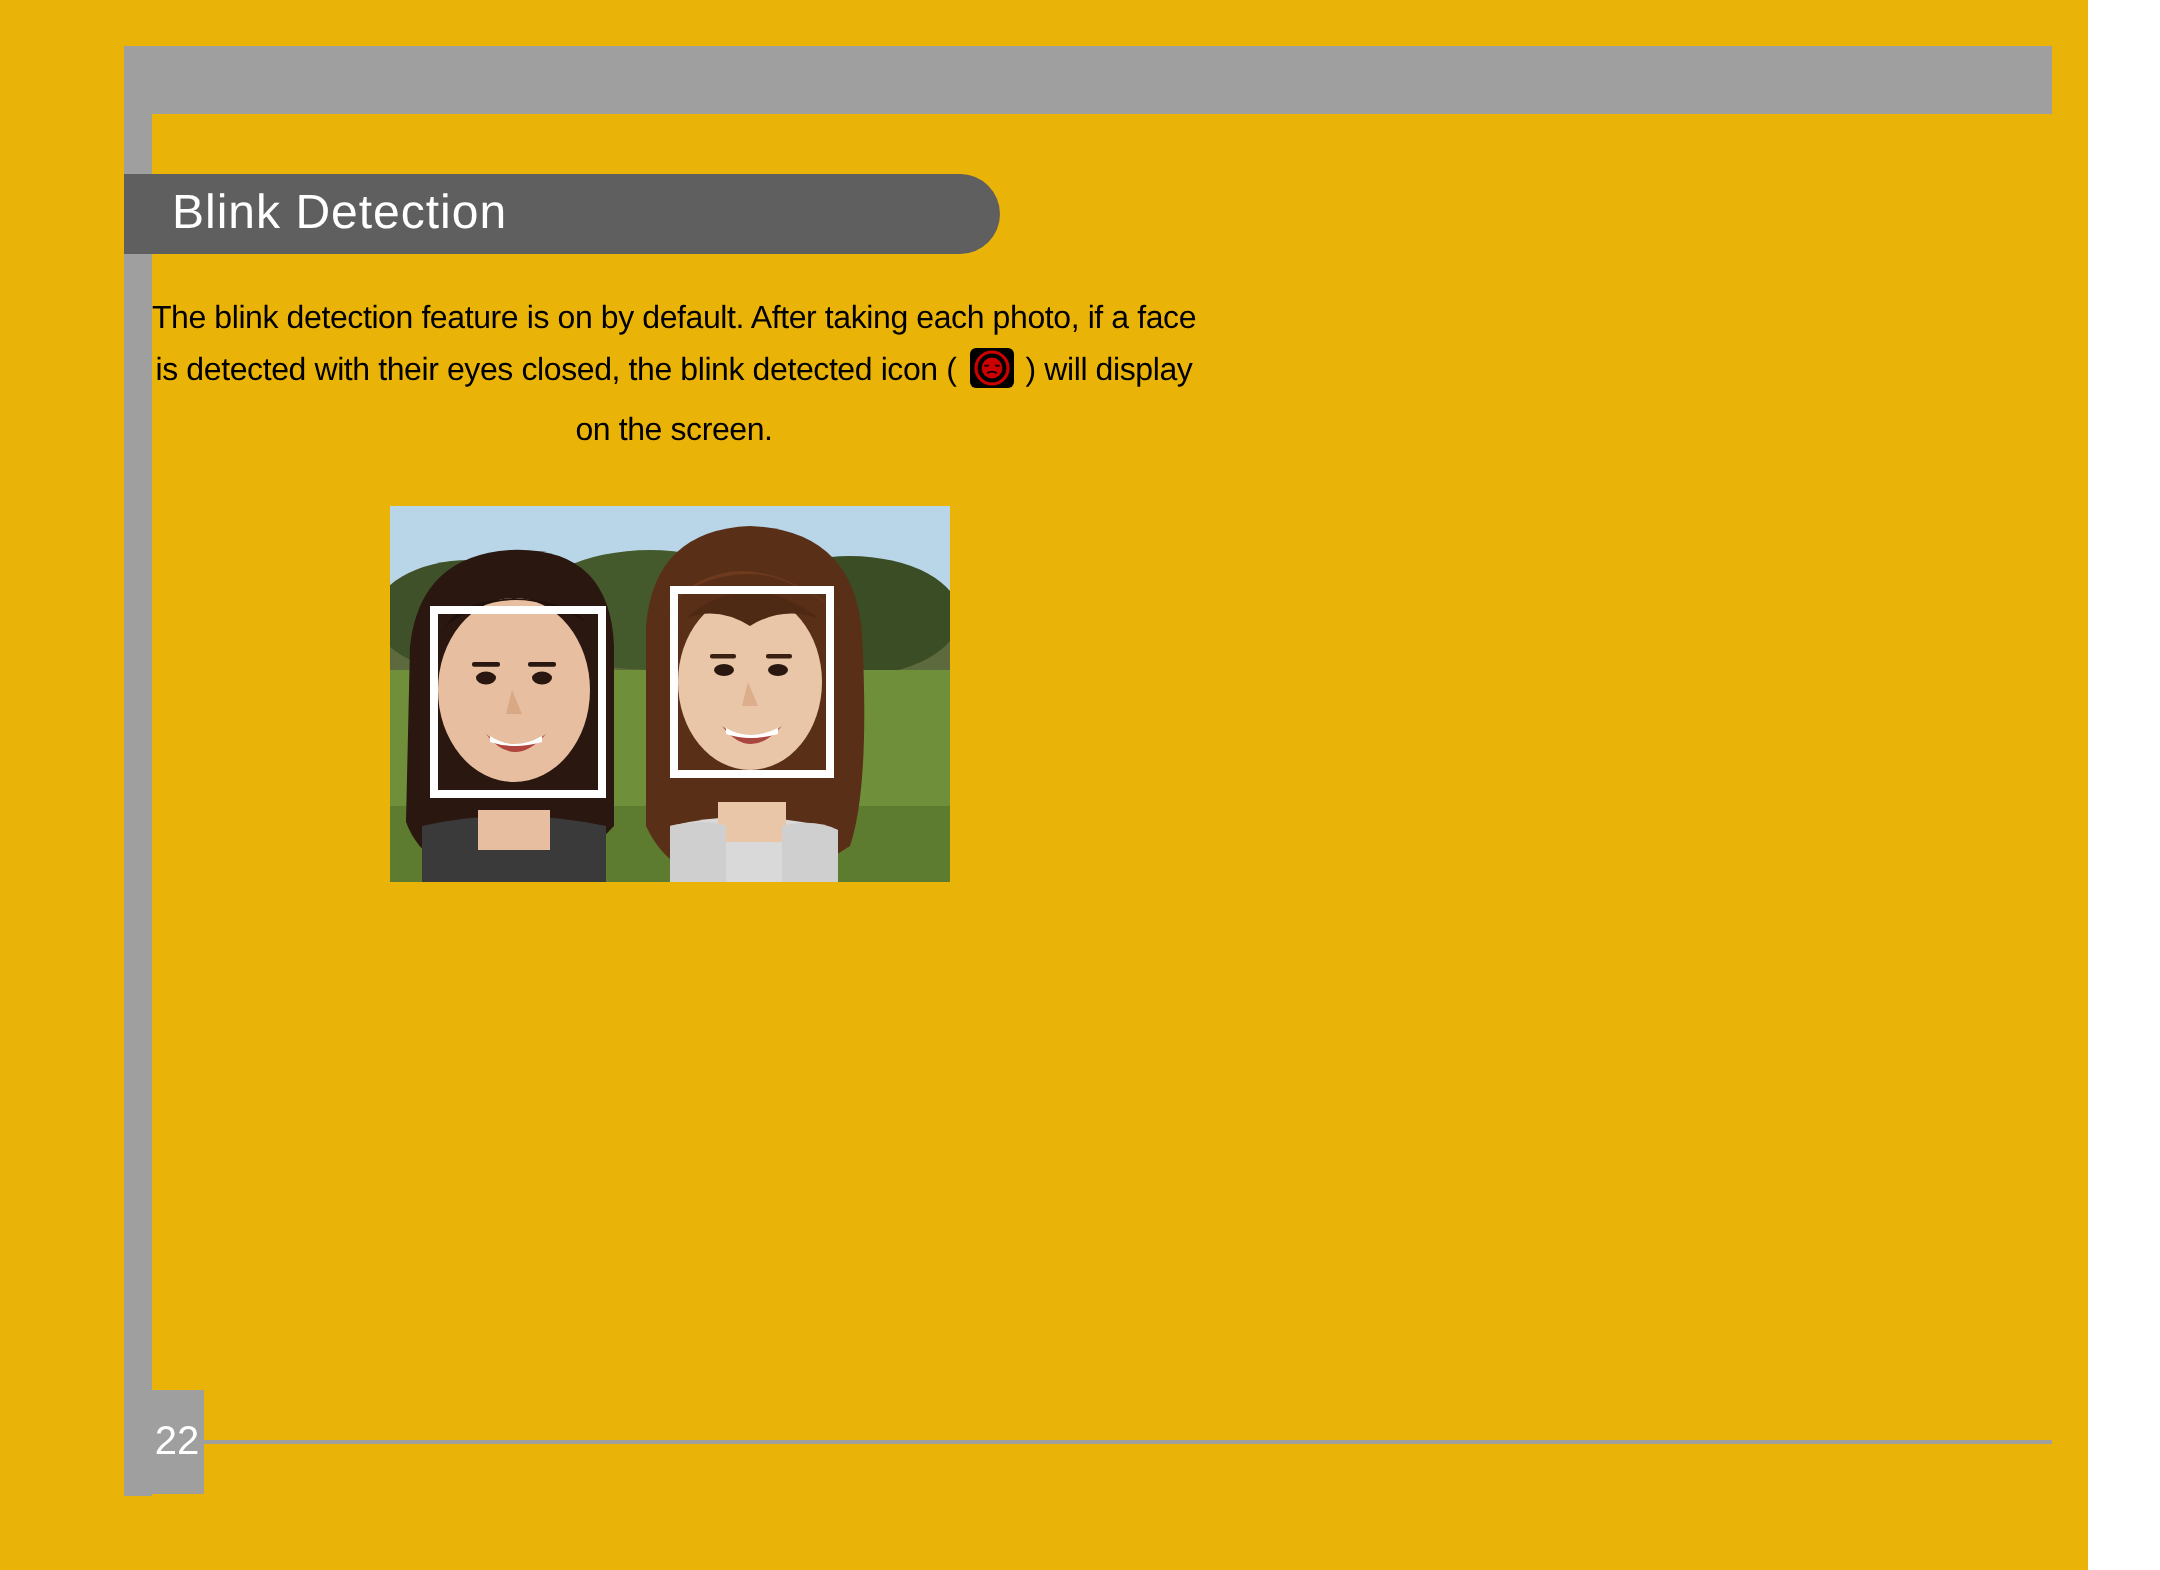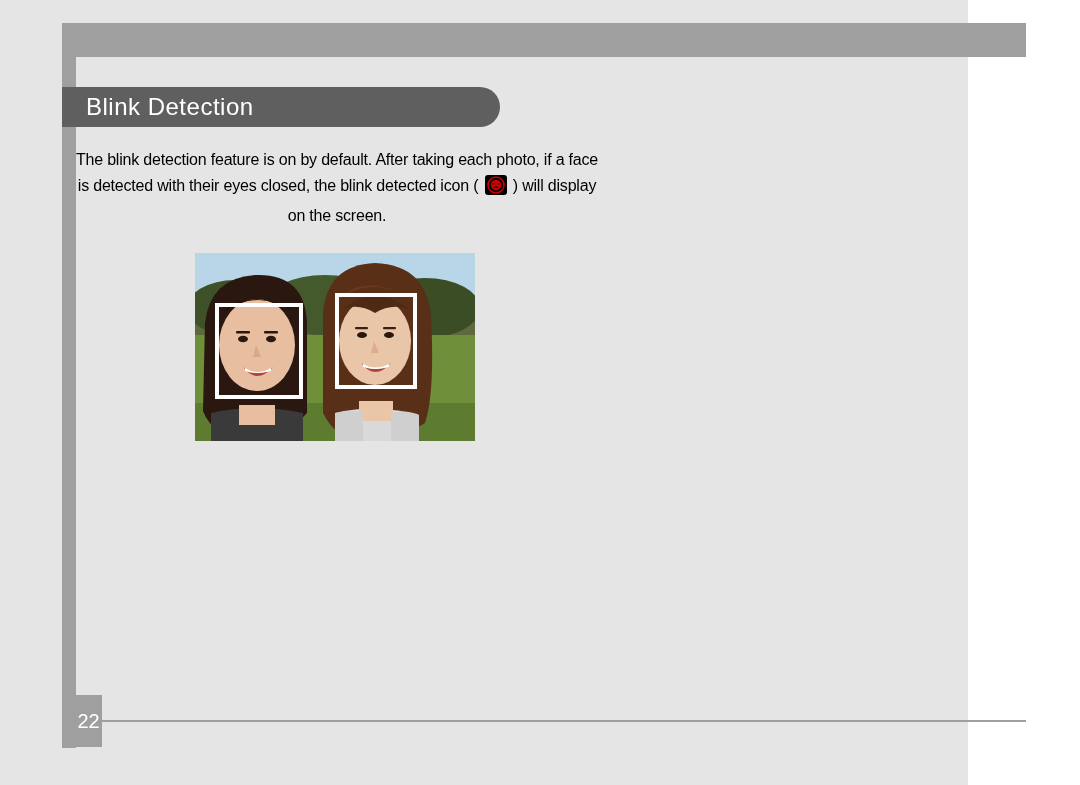--- a/index.html
+++ b/index.html
@@ -1,21 +1,21 @@
 <!DOCTYPE html>
 <html><head>
 <meta charset="utf-8">
 <style>
   * { box-sizing: border-box; margin: 0; padding: 0; }
   html, body { width: 1080px; height: 785px; background: #ffffff; font-family: Arial, Helvetica, sans-serif; }
   .page {
     position: relative;
-    width: 968px;
+    width: 1044px;
     height: 785px;
-    background: #e5e5e5;
+    background: #eab308;
   }
   .top-bar {
     position: absolute;
     left: 62px;
     top: 23px;
     width: 964px;
     height: 34px;
     background: #9f9f9f;
   }
   .sidebar-strip {

